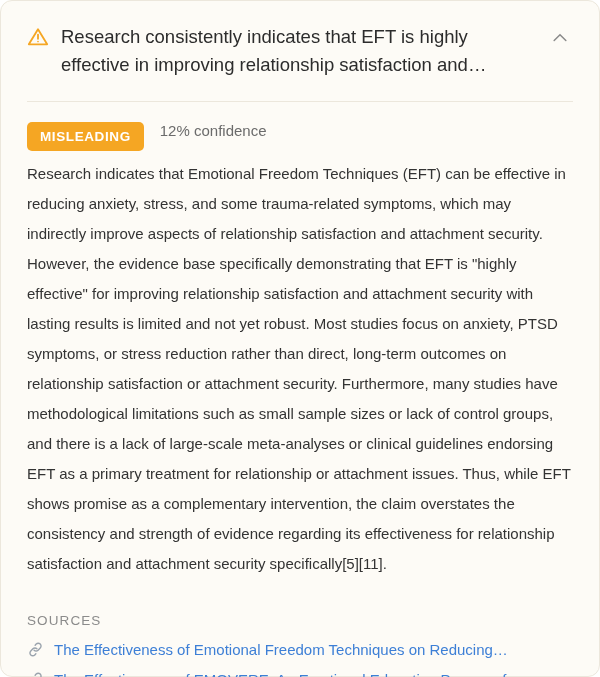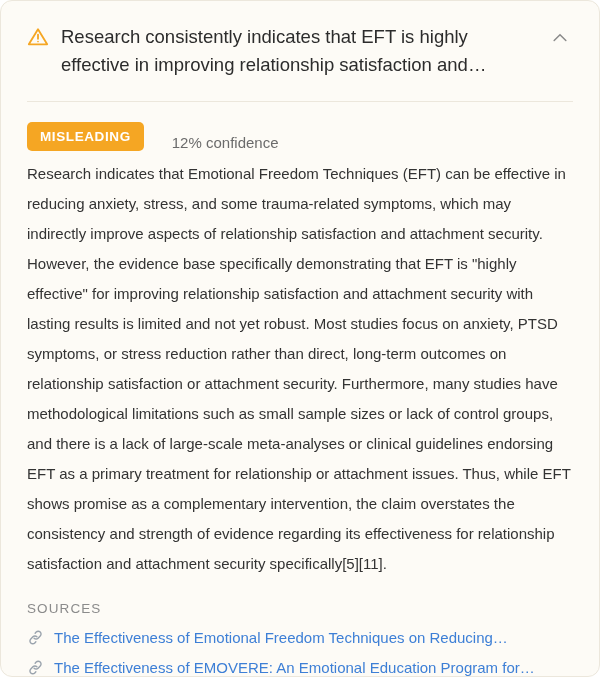--- a/index.html
+++ b/index.html
@@ -58,22 +58,22 @@
   .collapse-btn svg { display: block; }
 
   .divider {
     height: 1px;
     background: #ece7dc;
     margin: 22px 0 0 0;
   }
 
   .badge-row {
     display: flex;
-    align-items: flex-end;
-    gap: 28px;
+    align-items: flex-start;
+    gap: 16px;
     margin-top: 20px;
   }
   .badge {
     display: inline-block;
     background: #f5a623;
     color: #ffffff;
     font-size: 13.5px;
     font-weight: bold;
     letter-spacing: 0.6px;
     padding: 7px 13px;
@@ -86,21 +86,21 @@
 
   .body-text {
     margin-top: 8px;
     font-size: 15px;
     line-height: 30px;
     color: #333333;
     text-align: left;
   }
 
   .sources-heading {
-    margin-top: 22px;
+    margin-top: 34px;
     font-size: 13.5px;
     letter-spacing: 1.1px;
     color: #8a8madd;
     color: #8b8b8b;
   }
 
   .source-item {
     display: flex;
     align-items: flex-end;
     gap: 10px;

